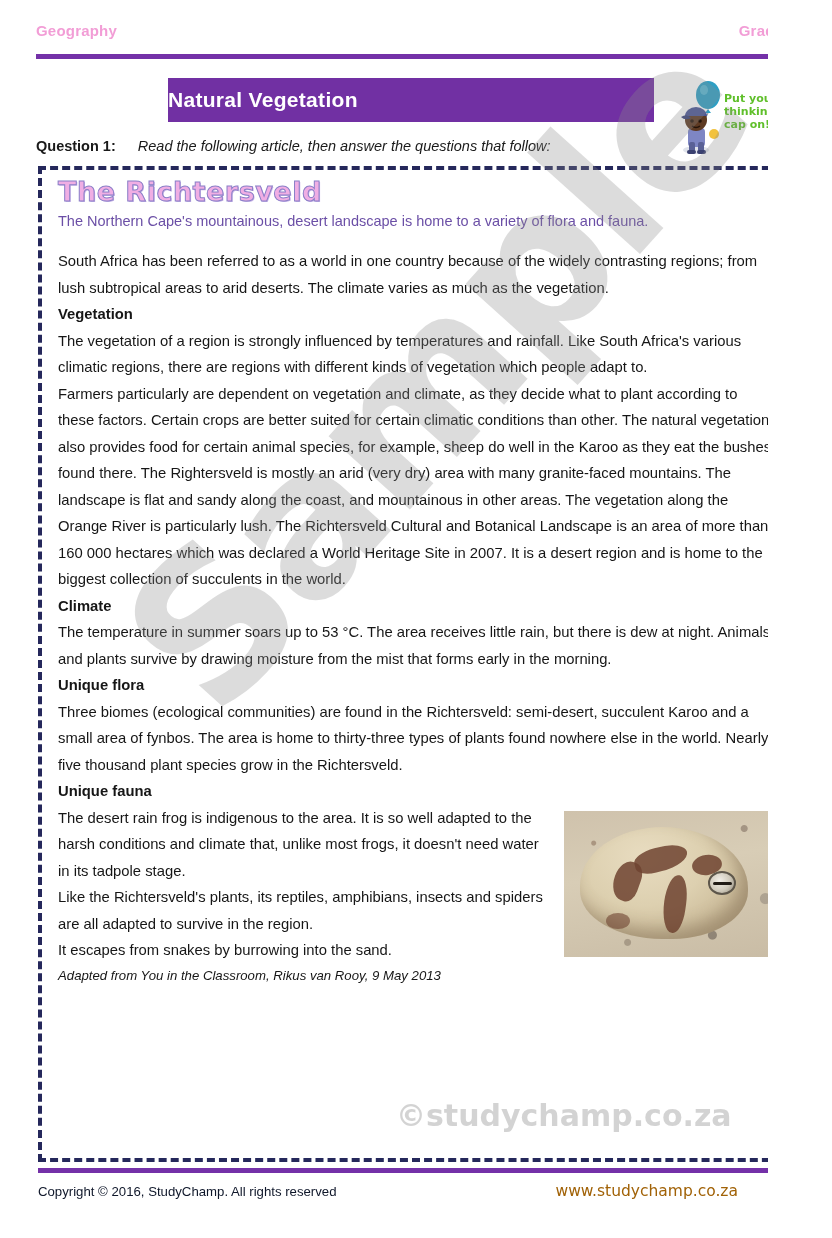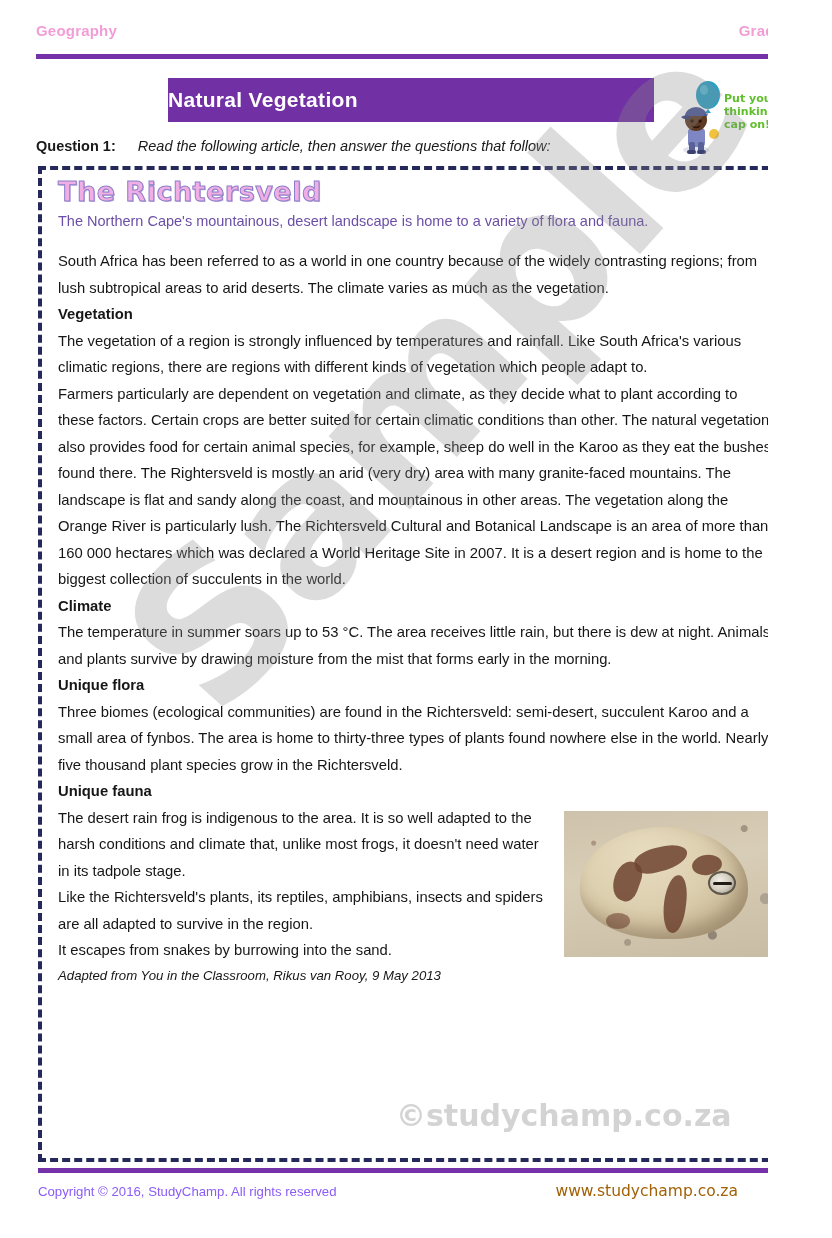--- a/index.html
+++ b/index.html
@@ -236,21 +236,21 @@
   .footer {
     position: absolute;
     left: 38px;
     top: 1182px;
     width: 756px;
     display: flex;
     align-items: baseline;
   }
   .copyright {
     font-size: 13.2px;
-    color: #8b5cf6;
+    color: #0f172a;
     flex: 0 0 auto;
   }
   .footer-spacer { flex: 1 1 auto; }
   .footer-url {
     color: #a16207;
     font-weight: normal;
     font-size: 15.5px;
     font-family: "DejaVu Sans", sans-serif;
     margin-right: 44px;
   }

